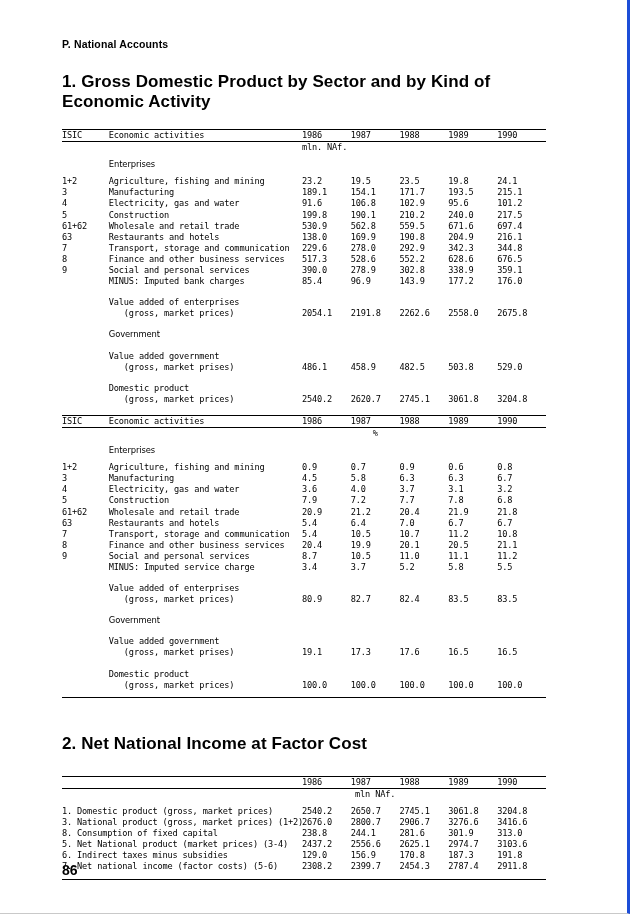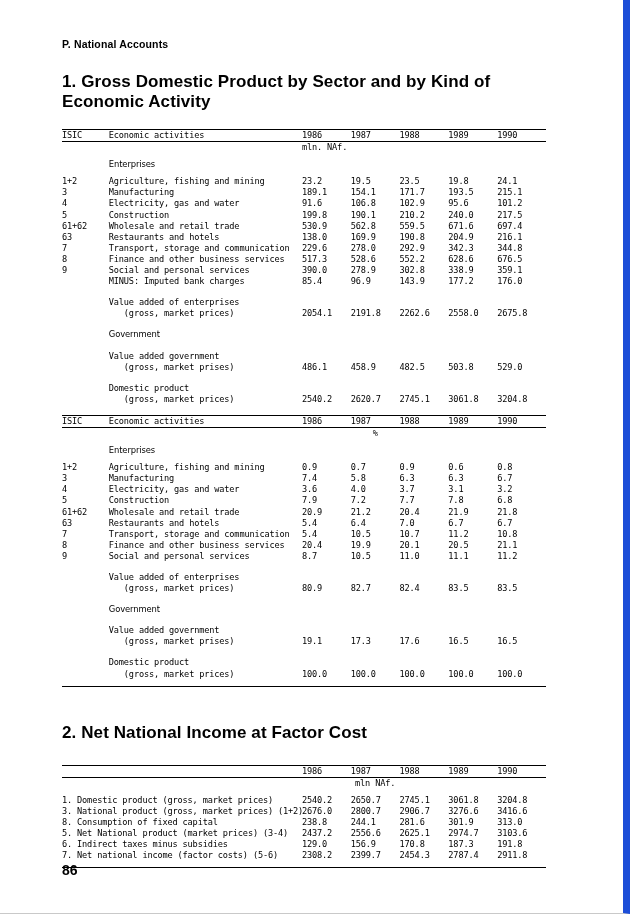--- a/index.html
+++ b/index.html
@@ -13,21 +13,21 @@
     font-family: "DejaVu Sans", sans-serif;
     color: #000000;
     overflow: hidden;
   }
   .page {
     position: relative;
     width: 630px;
     height: 914px;
     box-sizing: border-box;
     background: #ffffff;
-    border-right: 7px solid #1d4ed8;
+    border-right: 3px solid #1d4ed8;
     border-bottom: 1px solid #c9c9c9;
   }
   .content {
     position: absolute;
     left: 62px;
     top: 38px;
     width: 484px;
   }
 
   
@@ -362,21 +362,21 @@
           <td class="lab">Agriculture, fishing and mining</td>
           <td class="num">0.9</td>
           <td class="num">0.7</td>
           <td class="num">0.9</td>
           <td class="num">0.6</td>
           <td class="num">0.8</td>
         </tr>
         <tr>
           <td class="isic">3</td>
           <td class="lab">Manufacturing</td>
-          <td class="num">7.4</td>
+          <td class="num">4.5</td>
           <td class="num">5.8</td>
           <td class="num">6.3</td>
           <td class="num">6.3</td>
           <td class="num">6.7</td>
         </tr>
         <tr>
           <td class="isic">4</td>
           <td class="lab">Electricity, gas and water</td>
           <td class="num">3.6</td>
           <td class="num">4.0</td>
@@ -430,20 +430,29 @@
           <td class="num">21.1</td>
         </tr>
         <tr>
           <td class="isic">9</td>
           <td class="lab">Social and personal services</td>
           <td class="num">8.7</td>
           <td class="num">10.5</td>
           <td class="num">11.0</td>
           <td class="num">11.1</td>
           <td class="num">11.2</td>
+        </tr>
+        <tr>
+          <td class="isic"></td>
+          <td class="lab">MINUS: Imputed service charge</td>
+          <td class="num">3.4</td>
+          <td class="num">3.7</td>
+          <td class="num">5.2</td>
+          <td class="num">5.8</td>
+          <td class="num">5.5</td>
         </tr>
 
         <tr class="gap-md">
             <td colspan="7"></td>
           </tr>
 
         <tr>
           <td></td>
           <td class="lab">Value added of enterprises</td>
           <td colspan="5"></td>

